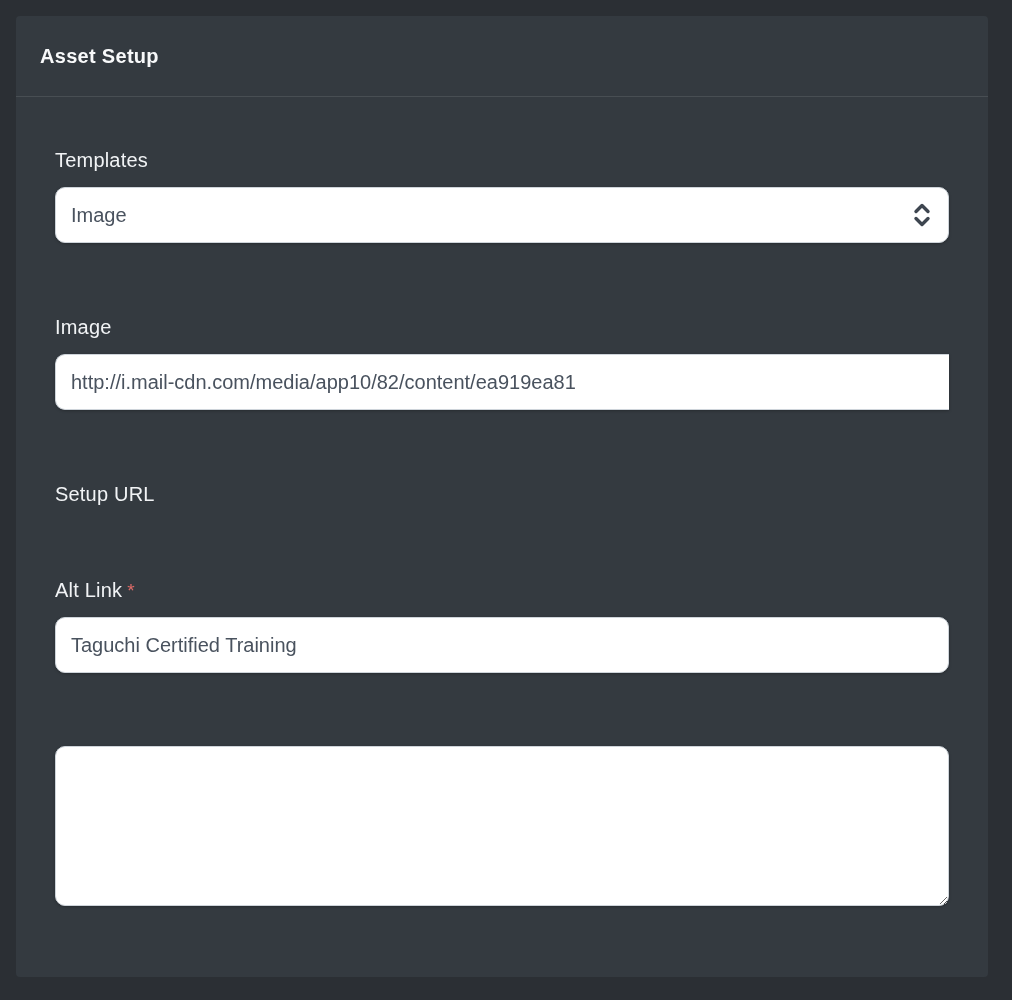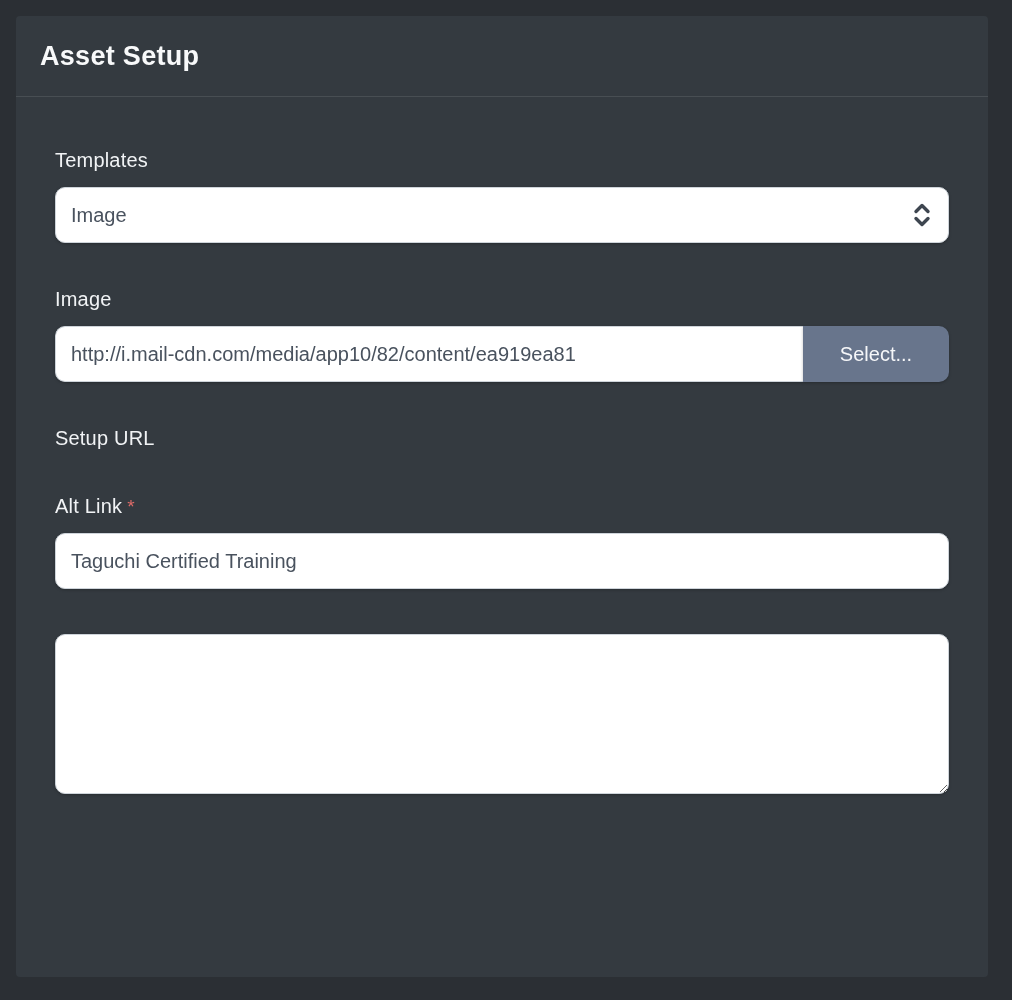--- a/index.html
+++ b/index.html
@@ -24,31 +24,31 @@
 
   .card-header {
     height: 81px;
     display: flex;
     align-items: center;
     padding: 0 24px;
     border-bottom: 1px solid rgba(255,255,255,0.10);
   }
 
   .card-title {
-    font-size: 27px;
+    font-size: 20px;
     font-weight: 700;
     color: #f8f9fa;
     letter-spacing: 0.3px;
   }
 
   .card-body {
     padding: 52px 39px 0 39px;
   }
 
-  .form-group { margin-bottom: 45px; }
+  .form-group { margin-bottom: 73px; }
 
   .field-label {
     display: block;
     font-size: 20px;
     color: #f1f3f5;
     margin-bottom: 15px;
     letter-spacing: 0.2px;
   }
 
   .required-mark {
@@ -141,21 +141,20 @@
             <polyline points="5,16.5 11,22.5 17,16.5" stroke="#3e4650" stroke-width="3.4" stroke-linecap="round" stroke-linejoin="round"></polyline>
           </svg>
         </span>
       </div>
     </div>
 
     <div class="form-group">
       <label class="field-label">Image</label>
       <div class="input-group">
         <input type="text" class="control url-input" value="http://i.mail-cdn.com/media/app10/82/content/ea919ea81" style="">
-        <button type="button" class="group-button">Select...</button>
       </div>
     </div>
 
     <div class="form-group">
       <label class="field-label">Setup URL</label>
     </div>
 
     <div class="form-group">
       <label class="field-label"><span>Alt Link</span><span class="required-mark">*</span></label>
       <input type="text" class="control" value="Taguchi Certified Training" style="">

